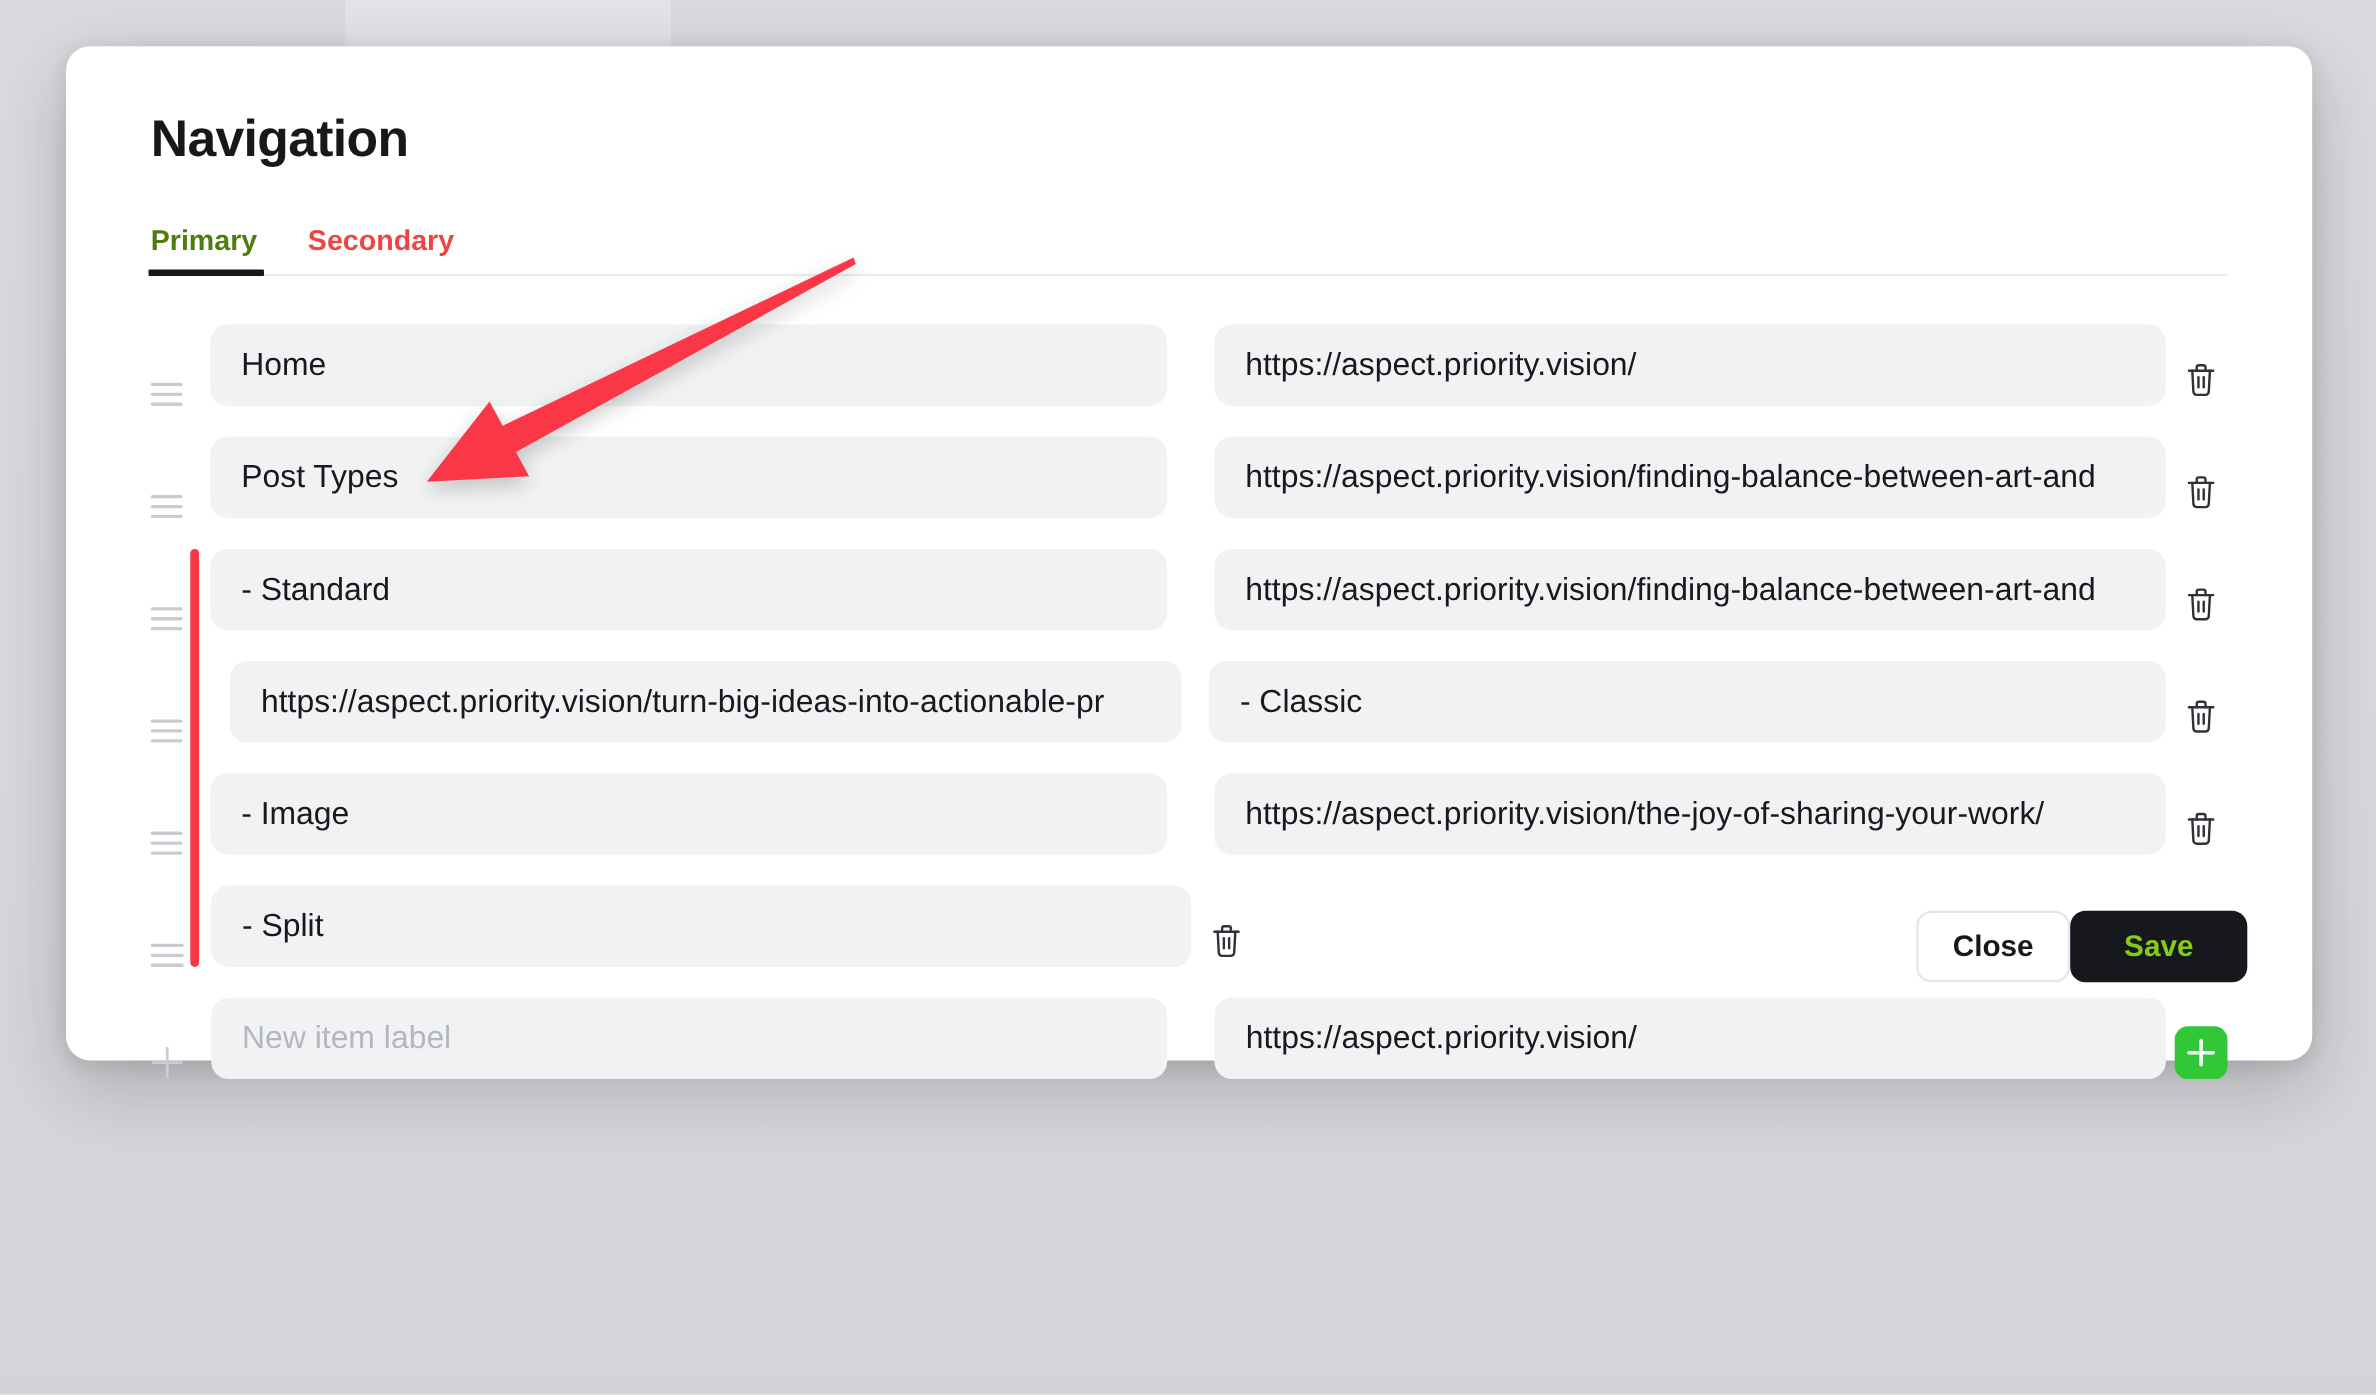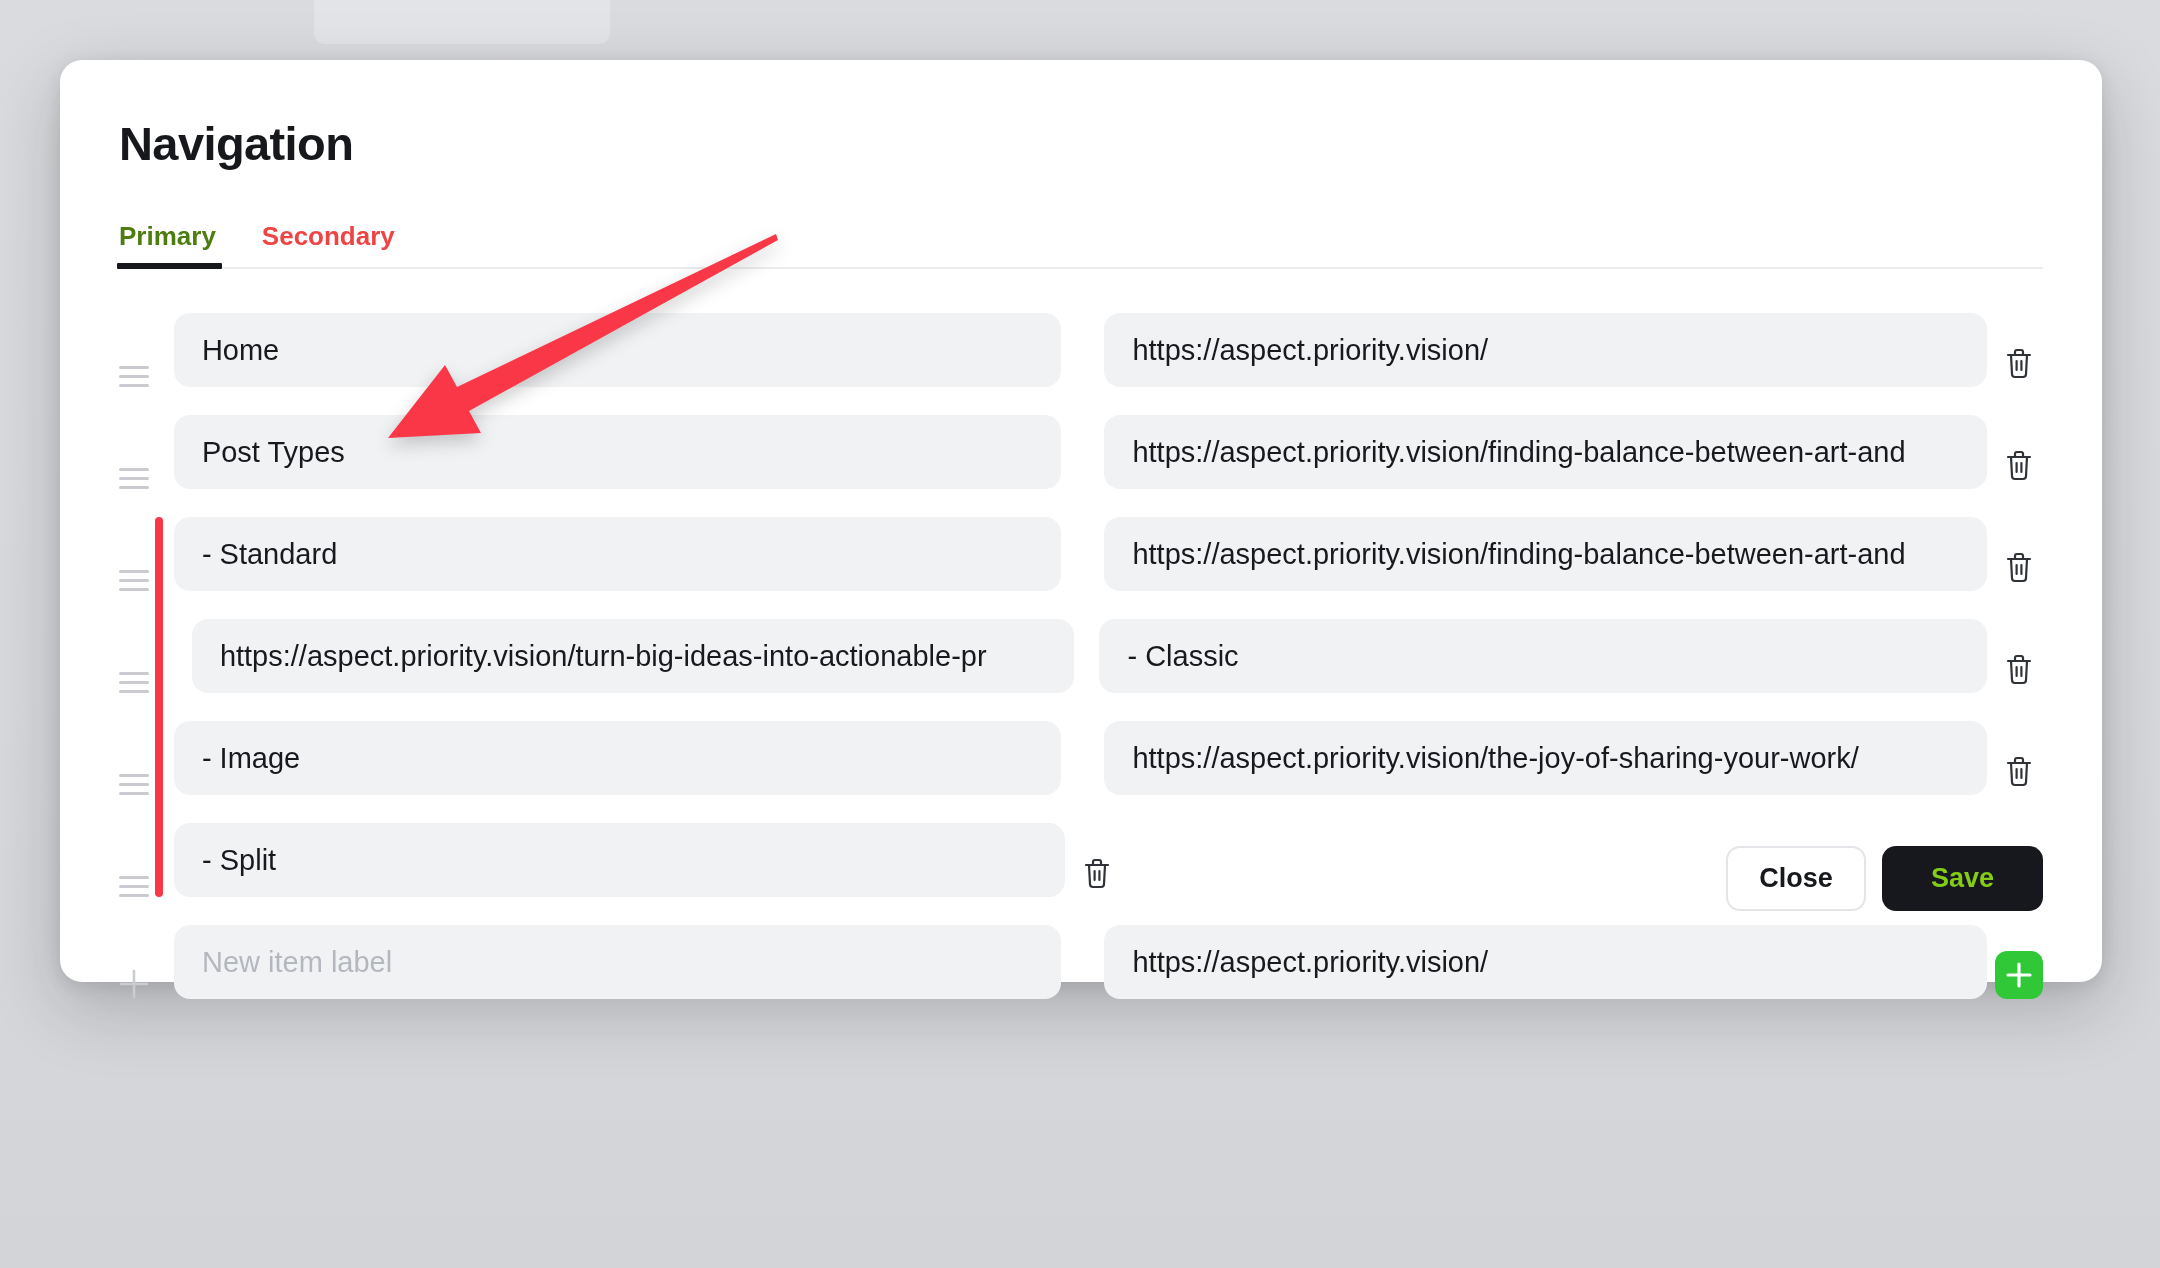--- a/index.html
+++ b/index.html
@@ -14,22 +14,22 @@
   body{font-family:"Liberation Sans",sans-serif;}
   .stage{
     position:relative;width:2160px;height:1268px;overflow:hidden;
     background:linear-gradient(180deg,#dadbde 0%,var(--page-bg) 55%,#d3d4d7 100%);
   }
   .bg-tab{
     position:absolute;left:314px;top:0;width:296px;height:44px;
     background:#e3e4e7;border-radius:0 0 10px 10px;
   }
   .modal{
-    position:absolute;left:60px;top:60px;width:2042px;height:922px;
-    background:#ffffff;border-radius:22px;padding:0 59px;
+    position:absolute;left:60px;top:42px;width:2042px;height:922px;
+    background:#ffffff;border-radius:22px;padding:0 77px;
     box-shadow:0 24px 70px rgba(15,17,21,.22), 0 4px 18px rgba(15,17,21,.10);
   }
   .title{
     margin:56px 0 0;font-size:47px;font-weight:800;color:#16181c;letter-spacing:-0.6px;
   }
   .tabs{margin-top:52px;display:flex;gap:46px;border-bottom:2px solid #ebecee;}
   .tab{font-size:26px;line-height:26px;padding-bottom:18px;position:relative;color:#4d7c0f;font-weight:700;cursor:pointer;}
   .tab.inactive{color:#ef4444;font-weight:600;}
   .tab.active::after{
     content:"";position:absolute;left:-2px;right:-6px;bottom:-2px;height:6px;
@@ -54,21 +54,21 @@
     width:48px;height:48px;border-radius:12px;background:var(--add-green);
     border:none;cursor:pointer;display:flex;align-items:center;justify-content:center;
   }
   .add-btn svg{stroke:#ffffff;stroke-width:3.2;stroke-linecap:round;}
   .new-plus{width:30px;display:flex;align-items:center;justify-content:center;}
   .new-plus svg{stroke:#caccd1;stroke-width:2.6;stroke-linecap:round;}
   .sub-line{
     position:absolute;left:36px;top:204px;width:8px;height:380px;
     background:var(--annotation-red);border-radius:4px;pointer-events:none;
   }
-  .footer{position:absolute;right:59px;bottom:71px;display:flex;gap:16px;}
+  .footer{position:absolute;right:59px;bottom:71px;display:flex;}
   .btn{height:65px;border-radius:14px;font-size:27px;font-weight:700;font-family:inherit;cursor:pointer;}
   .btn-close{width:140px;background:#ffffff;border:2px solid #e4e5e8;color:#16181c;}
   .btn-save{width:161px;background:var(--save-button-bg);border:none;color:#84cc16;}
   .arrow-overlay{
     position:absolute;left:0;top:0;width:2160px;height:1268px;
     pointer-events:none;z-index:10;
   }
   .arrow-overlay polygon{
     fill:var(--annotation-red);
     filter:drop-shadow(0 7px 9px rgba(0,0,0,.20));

